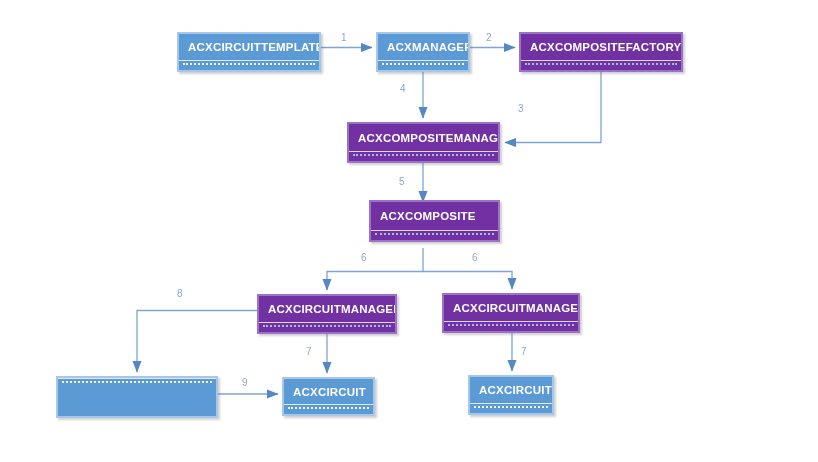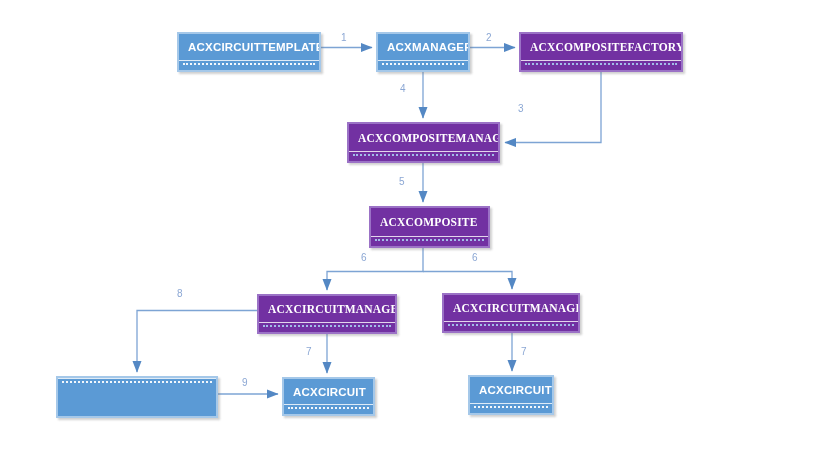--- a/index.html
+++ b/index.html
@@ -7,21 +7,21 @@
   .canvas{position:relative;width:818px;height:462px;background:#ffffff;overflow:hidden;}
   .connectors{position:absolute;left:0;top:0;width:818px;height:462px;pointer-events:none;}
   .node{position:absolute;box-sizing:border-box;display:flex;flex-direction:column;
         box-shadow:2px 2px 2px rgba(120,120,120,0.35);}
   .node .body{flex:1;display:flex;align-items:center;padding-left:9px;color:#ffffff;
         font-weight:bold;font-size:11.5px;letter-spacing:0.2px;white-space:nowrap;overflow:hidden;}
   .node .band{height:9px;border-top:1px solid rgba(255,255,255,0.8);position:relative;}
   .node .band::after{content:"";position:absolute;left:4px;right:4px;top:2px;border-top:2px dotted;}
   .node.blue{background:#5b9ad5;border:2px solid #a5c8e9;}
   .node.blue .band::after{border-color:rgba(255,255,255,0.92);}
-  .node.purple{background:#7231a2;border:2px solid #9b72c6;font-family:Liberation Serif, serif;}
+  .node.purple{background:#7231a2;border:2px solid #9b72c6;}
   .node.purple .band::after{border-color:#a3bce8;}
   .edge-label{position:absolute;font-size:10px;color:#8ba7d4;line-height:10px;}
 </style>
 </head>
 <body>
 
 <div class="canvas">
 
   <svg class="connectors" width="818" height="462" viewBox="0 0 818 462">
     <defs>
@@ -65,21 +65,21 @@
     <div class="band"></div>
   </div>
 
   <div class="node purple" style="left:347px;top:122px;width:153px;height:41px">
     <div class="body">
         <span>ACXCOMPOSITEMANAGER</span>
       </div>
     <div class="band"></div>
   </div>
 
-  <div class="node purple" style="left:369px;top:206px;width:121px;height:42px">
+  <div class="node purple" style="left:369px;top:200px;width:131px;height:42px">
     <div class="body">
         <span>ACXCOMPOSITE</span>
       </div>
     <div class="band"></div>
   </div>
 
   <div class="node purple" style="left:257px;top:294px;width:140px;height:40px">
     <div class="body">
         <span>ACXCIRCUITMANAGER</span>
       </div>

